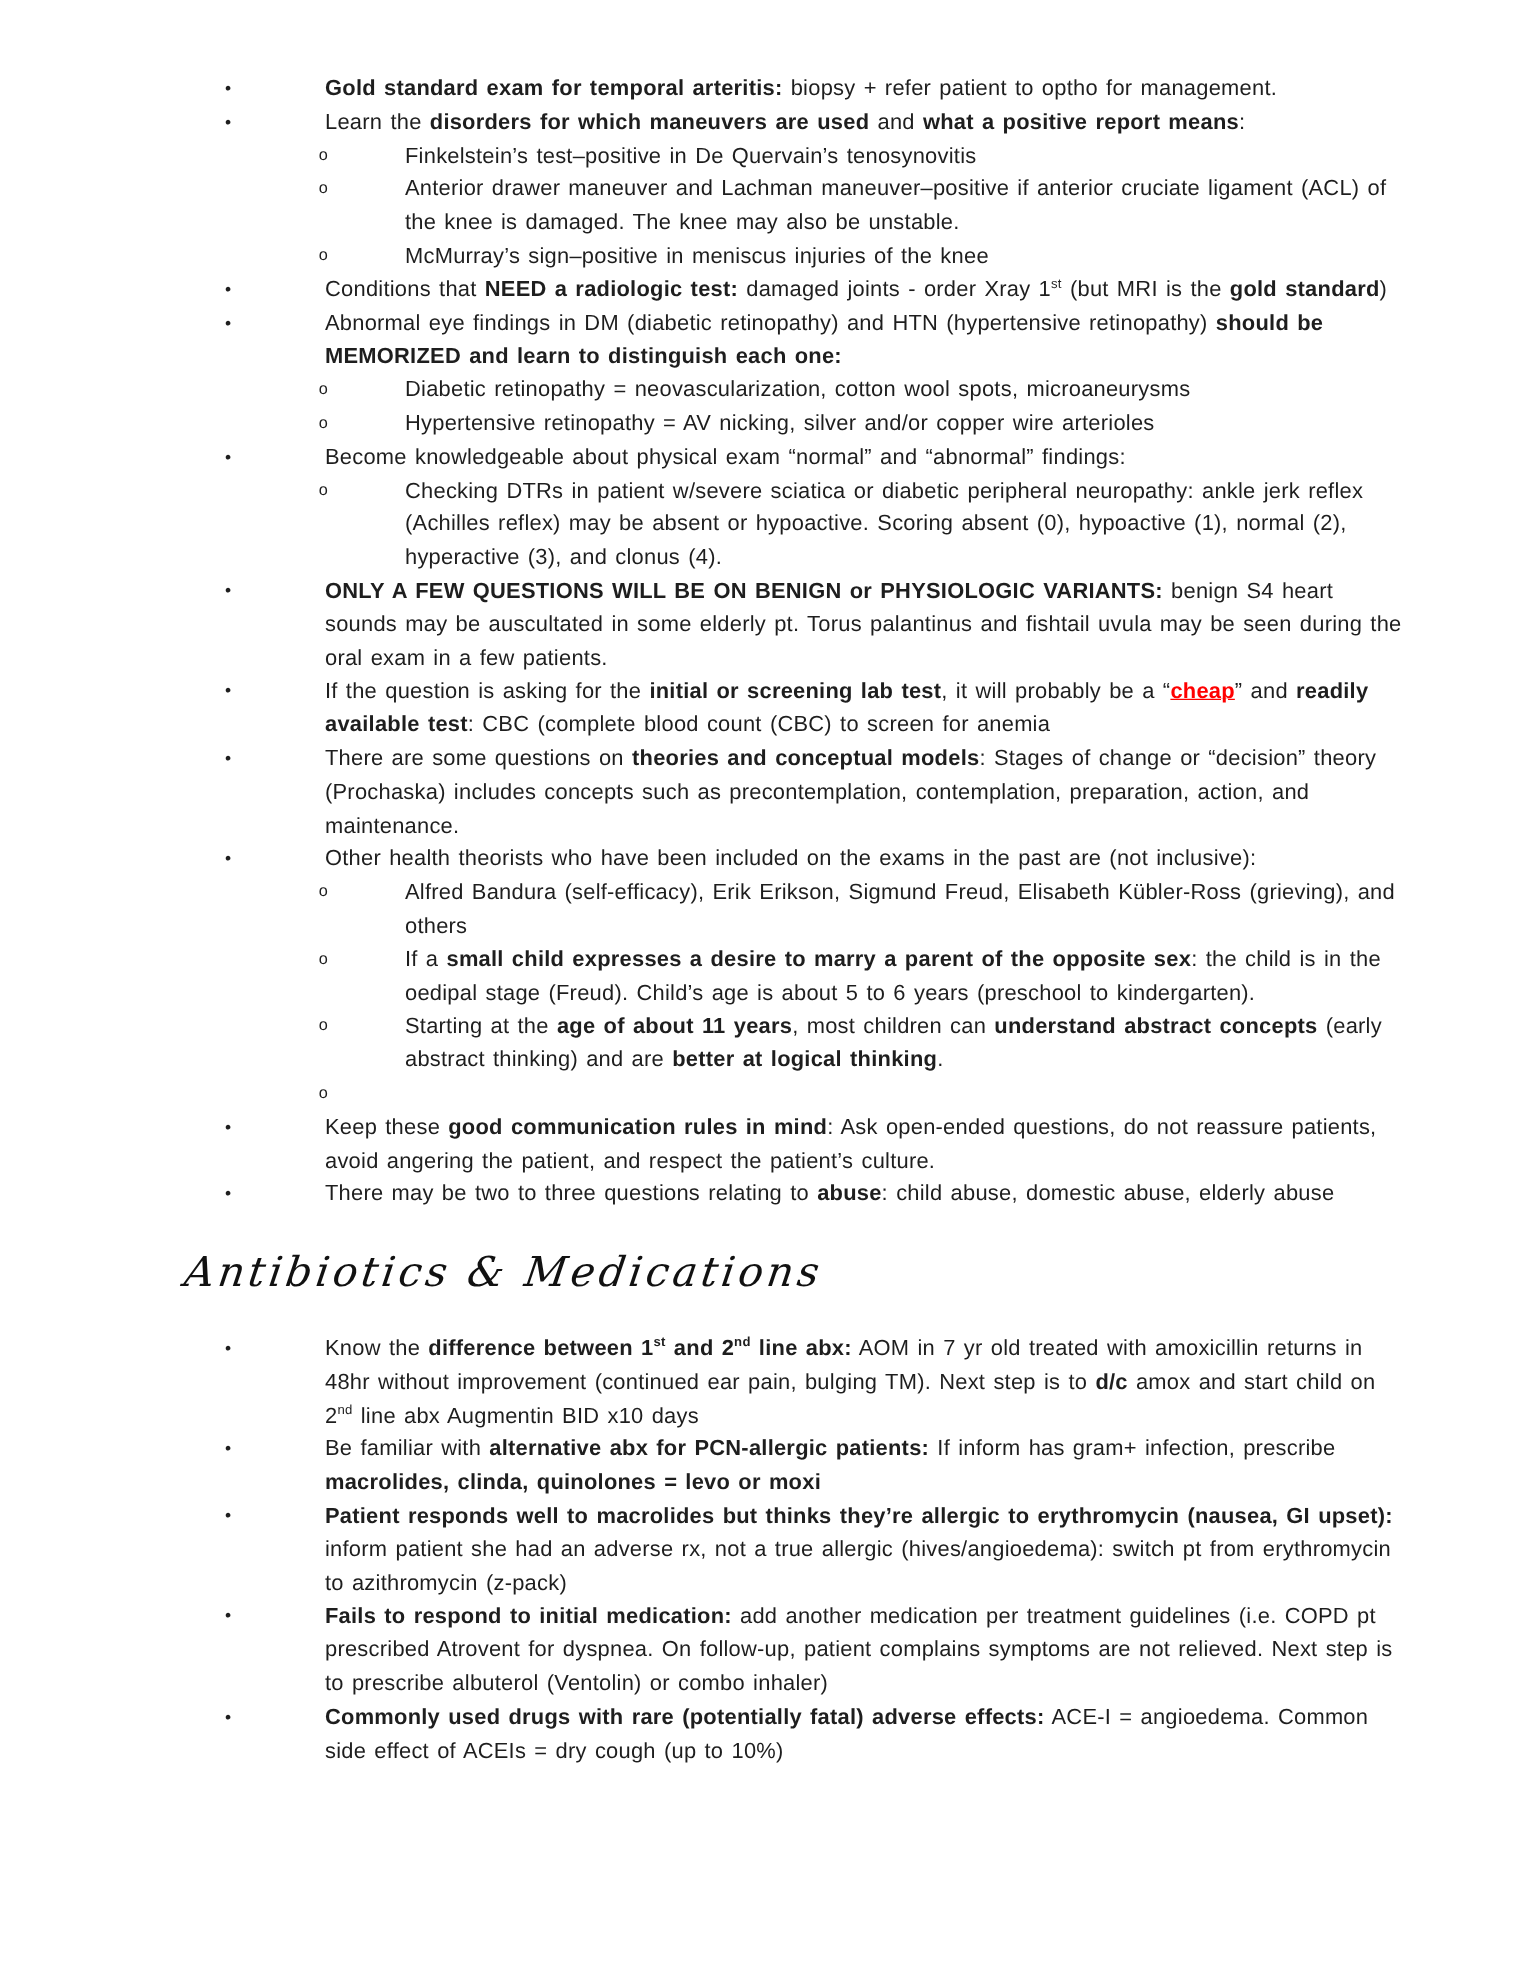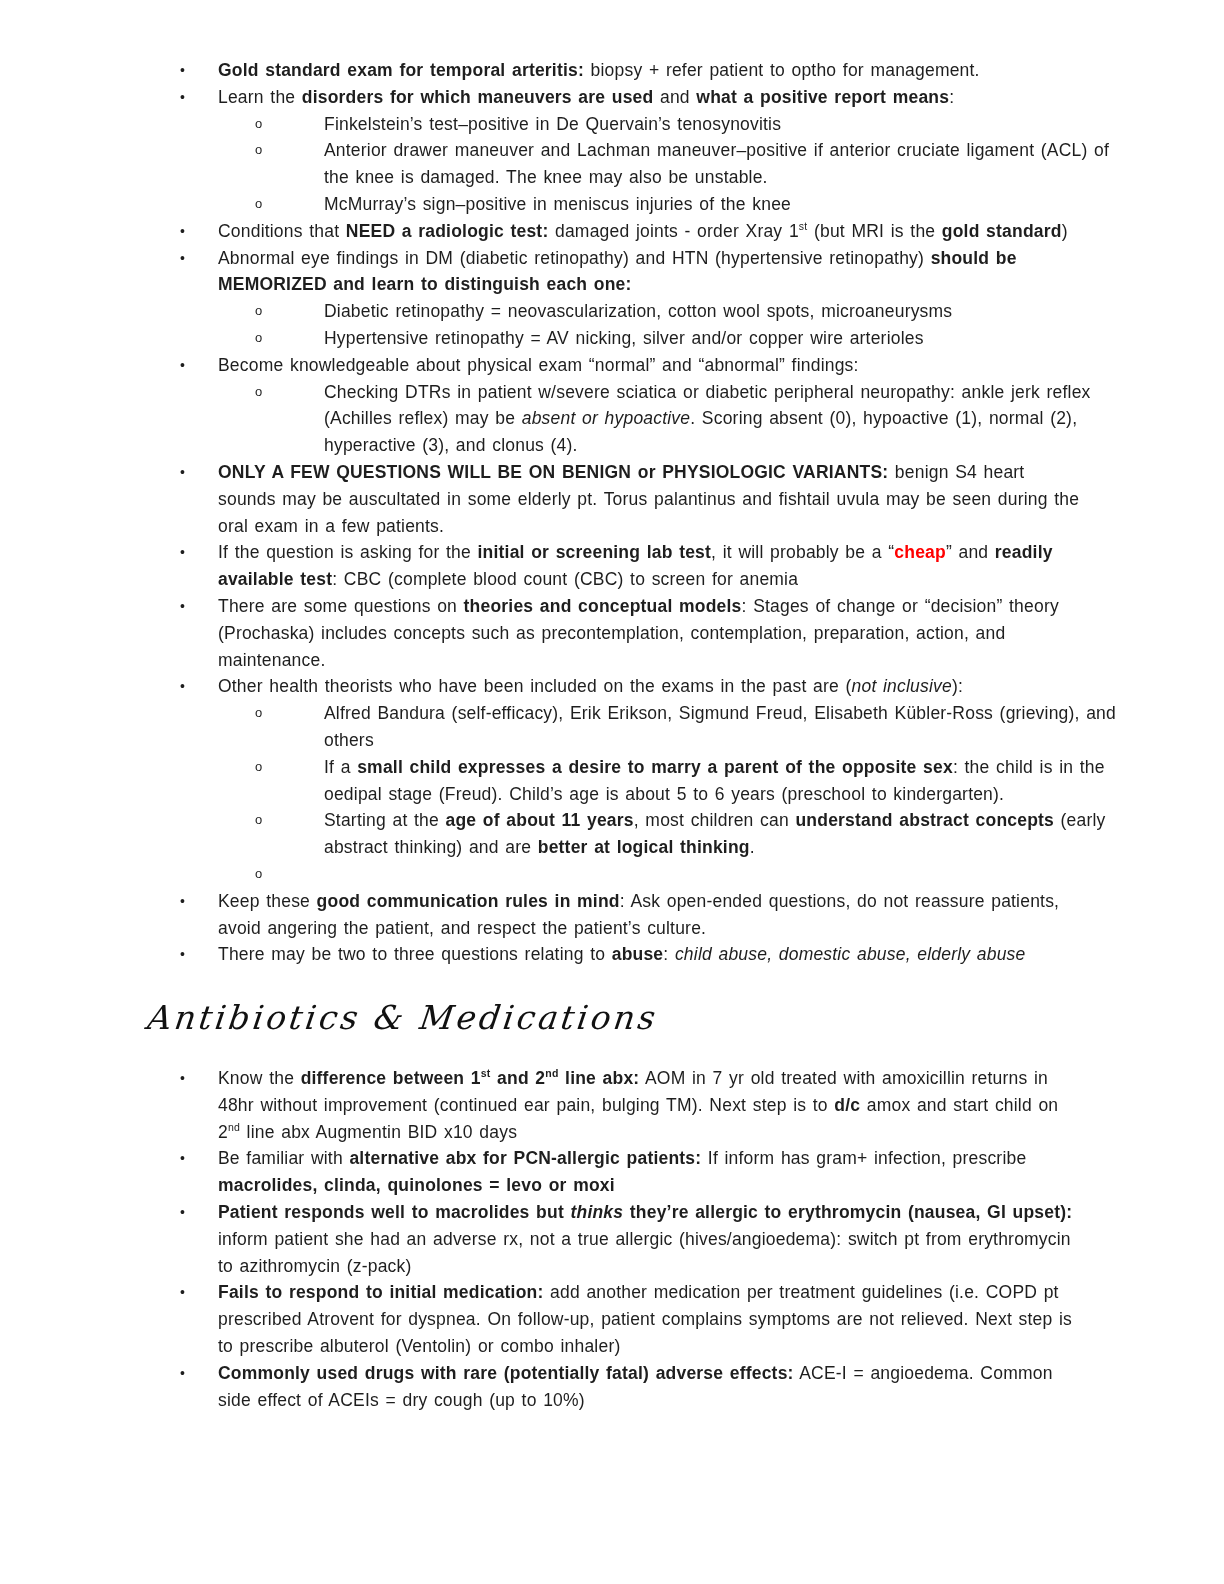--- a/index.html
+++ b/index.html
@@ -25,28 +25,28 @@
   .item{
     display:flex;
     align-items:flex-start;
     font-size:17.5px;
     line-height:26.8px;
     letter-spacing:0.2px;
     word-spacing:1.5px;
   }
   .l1{margin-left:180px;}
   .l1 .marker{width:38px;flex:none;font-size:14px;line-height:26.8px;}
-  .l1 .txt{width:866px;flex:none;}
+  .l1 .txt{width:866px;flex:none;margin-left:42px;}
   .l2{margin-left:255px;}
   .l2 .marker{width:35px;flex:none;font-size:13px;line-height:26.8px;}
   .l2 .txt{width:792px;flex:none;margin-left:34px;}
   .b{font-weight:bold;}
-  .i{font-style:italic;}
+  .i{}
   .u{text-underline-offset:3px;}
-  .red{color:var(--red);}
+  .red{color:var(--red);text-decoration:underline;}
   .sup{font-size:0.6em;vertical-align:super;line-height:0;}
   .script-heading{
     font-family:"DejaVu Serif",serif;
     font-style:italic;
     font-weight:normal;
     font-size:33px;
     letter-spacing:3px;
     color:#111;
     margin:30px 0 28px 148px;
     transform:skewX(-8deg);

